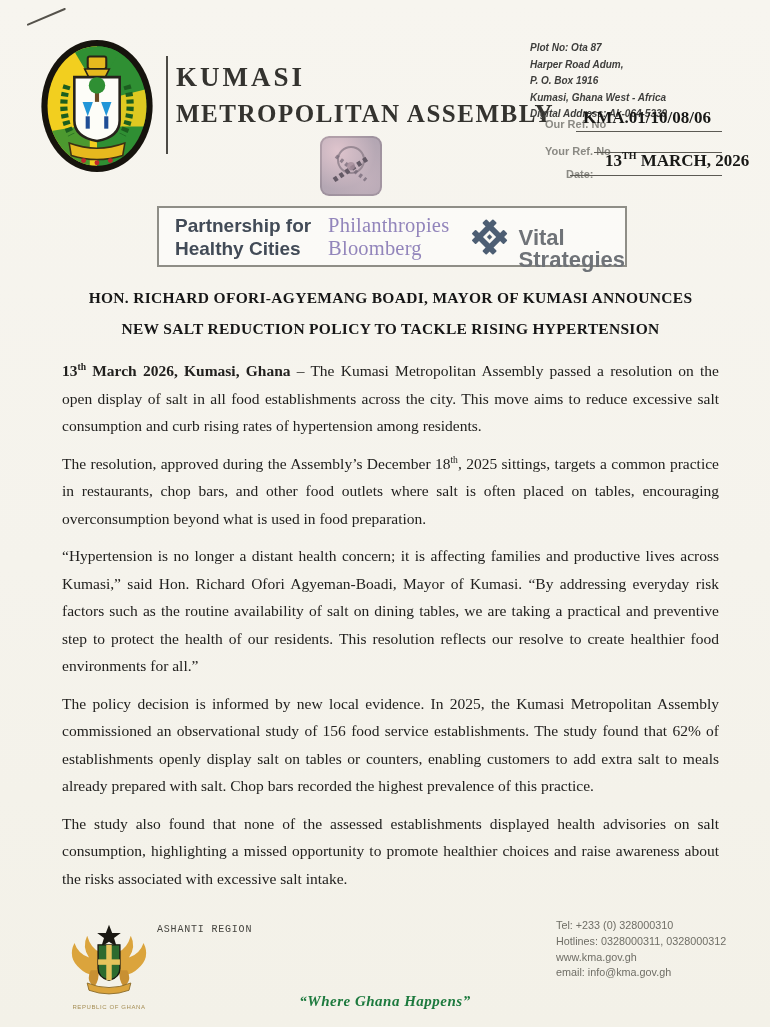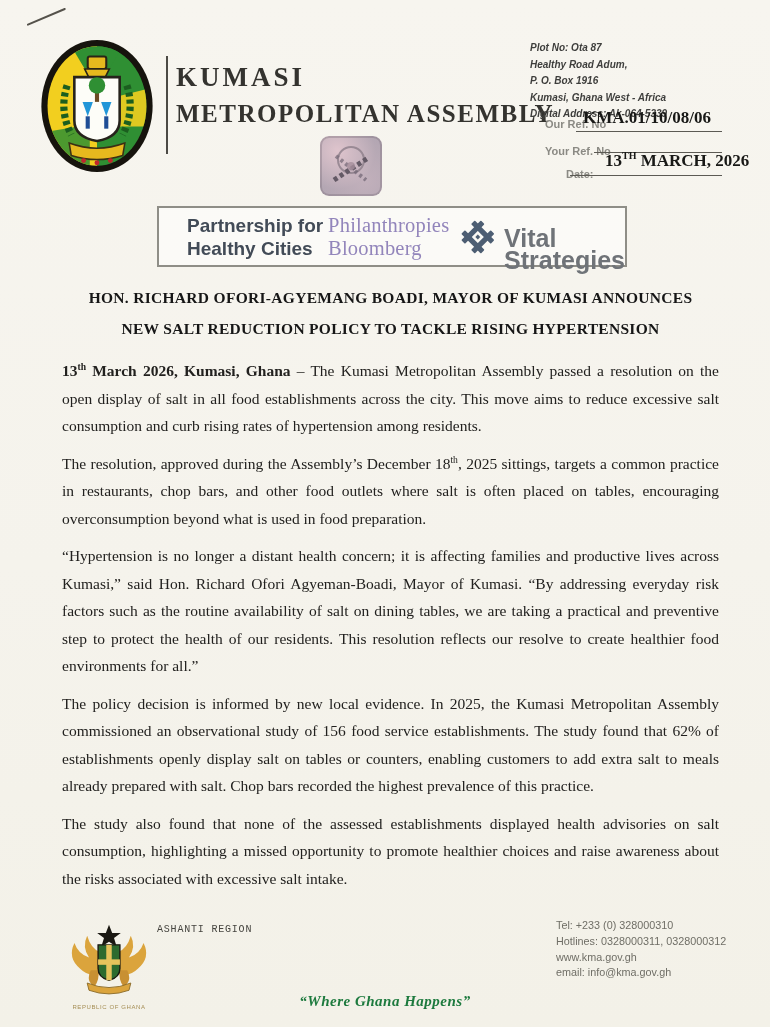--- a/index.html
+++ b/index.html
@@ -28,27 +28,27 @@
   .stamp svg { width:100%; height:100%; opacity:.8; }
   .addr { position:absolute; left:530px; top:40px; font-family:"Liberation Sans", sans-serif;
     font-size:10px; line-height:16.5px; color:#3e3e3c; font-weight:600;font-style:italic; }
   .ref-label { position:absolute; font-family:"Liberation Sans", sans-serif; font-size:11px; color:#8b8a84; font-weight:600; }
   .ref-line { position:absolute; height:1.4px; background:#5c5a54; }
   .ref-value { position:absolute; font-family:"Liberation Serif", serif; font-weight:bold; font-size:17px; color:#181816; white-space:nowrap; }
   .ref-value sup { font-size:10px; }
   
   .banner { position:absolute; left:157px; top:206px; width:470px; height:61px;
     border:2px solid #8f8e87; background:rgba(255,255,255,.55);
-    display:flex; align-items:center; padding-left:28px; }
+    display:flex; align-items:center; padding-left:16px; }
   .phc { font-family:"Liberation Sans", sans-serif; font-weight:bold; font-size:19px;
     line-height:23px; color:#424b57; width:156px; }
   .bloomberg { font-family:"Liberation Serif", serif; font-size:20.5px; line-height:23px;
     color:#9285bb; width:142px; letter-spacing:0.2px; }
   .vital-icon { width:46px; height:46px; margin:0 6px 0 0; }
-  .vital-text { font-family:"Liberation Sans", sans-serif; font-size:25px; line-height:22px;
+  .vital-text { font-family:"Liberation Sans", sans-serif; font-size:22px; line-height:22px;
     color:#6f7378; font-weight:600;margin-top:24px; }
   
   .article { position:absolute; left:62px; top:282px; width:657px; }
   .headline { text-align:center; font-weight:bold; font-size:15.5px; letter-spacing:0.3px;
     line-height:31px; color:#161616; margin-bottom:13px; }
   .article p { font-size:15.5px; line-height:27.5px; text-align:justify; margin-bottom:10px; color:#22211f; }
   .article p sup { font-size:0.62em; line-height:0; }
   .lead { font-weight:bold; }
   
   .ghana-coat { position:absolute; left:62px; top:923px; width:94px; height:80px; }
@@ -109,21 +109,21 @@
     <svg viewBox="0 0 62 60">
       <circle cx="31" cy="24" r="13" fill="none" stroke="#8d7f8a" stroke-width="2"></circle>
       <path d="M14,44 L48,22" stroke="#4c4450" stroke-width="5" stroke-dasharray="4 3"></path>
       <path d="M16,20 L46,44" stroke="#5a5160" stroke-width="4" stroke-dasharray="3 3" opacity="0.7"></path>
       <circle cx="31" cy="30" r="4" fill="#9c8592" opacity="0.8"></circle>
     </svg>
   </div>
 
   <div class="addr">
     <div>Plot No: Ota 87</div>
-    <div>Healthy Road Adum,</div>
+    <div>Harper Road Adum,</div>
     <div>P. O. Box 1916</div>
     <div>Kumasi, Ghana West - Africa</div>
     <div>Digital Address: Ak-064-5339</div>
   </div>
 
   <div class="ref-label" style="left:545px; top:118px;">Our Ref. No</div>
   <div class="ref-value" style="left:583px; top:108px;">KMA.01/10/08/06</div>
   <div class="ref-line" style="left:576px; top:131px; width:146px;"></div>
 
   <div class="ref-label" style="left:545px; top:145px;">Your Ref. No</div>

